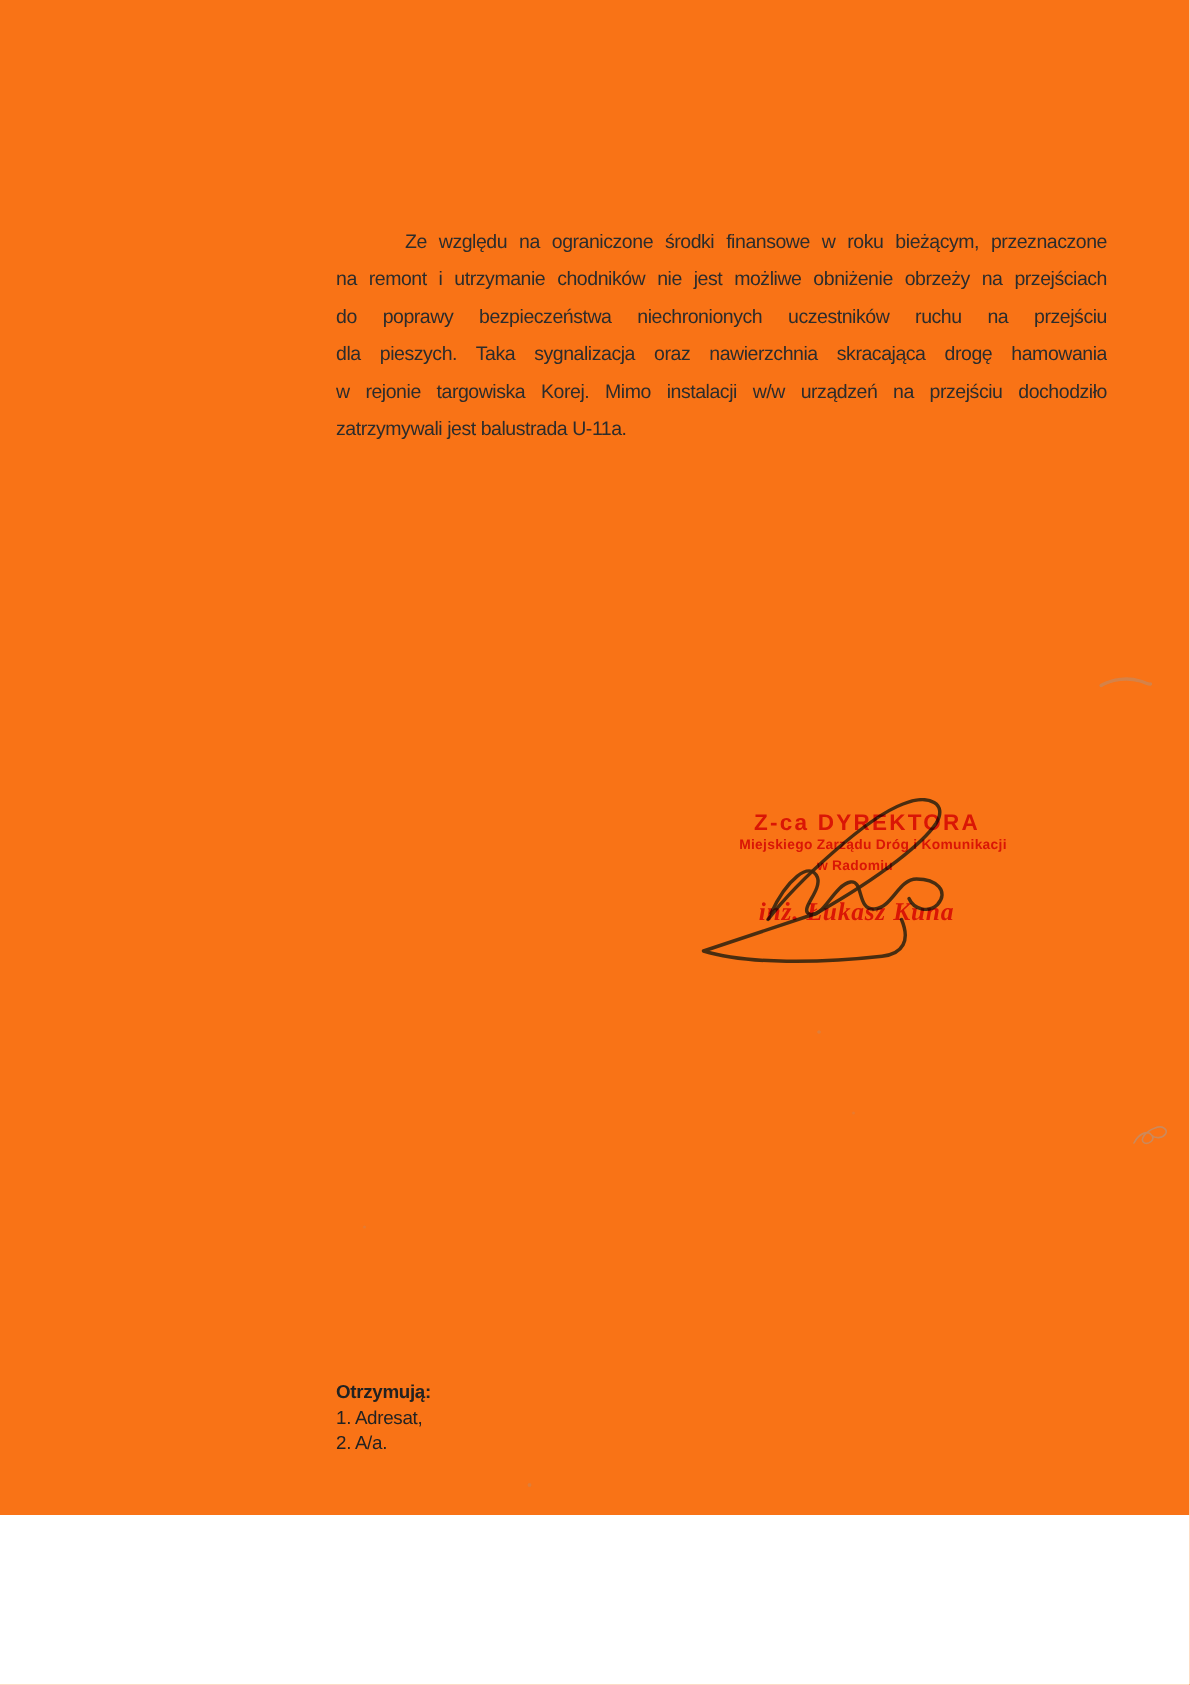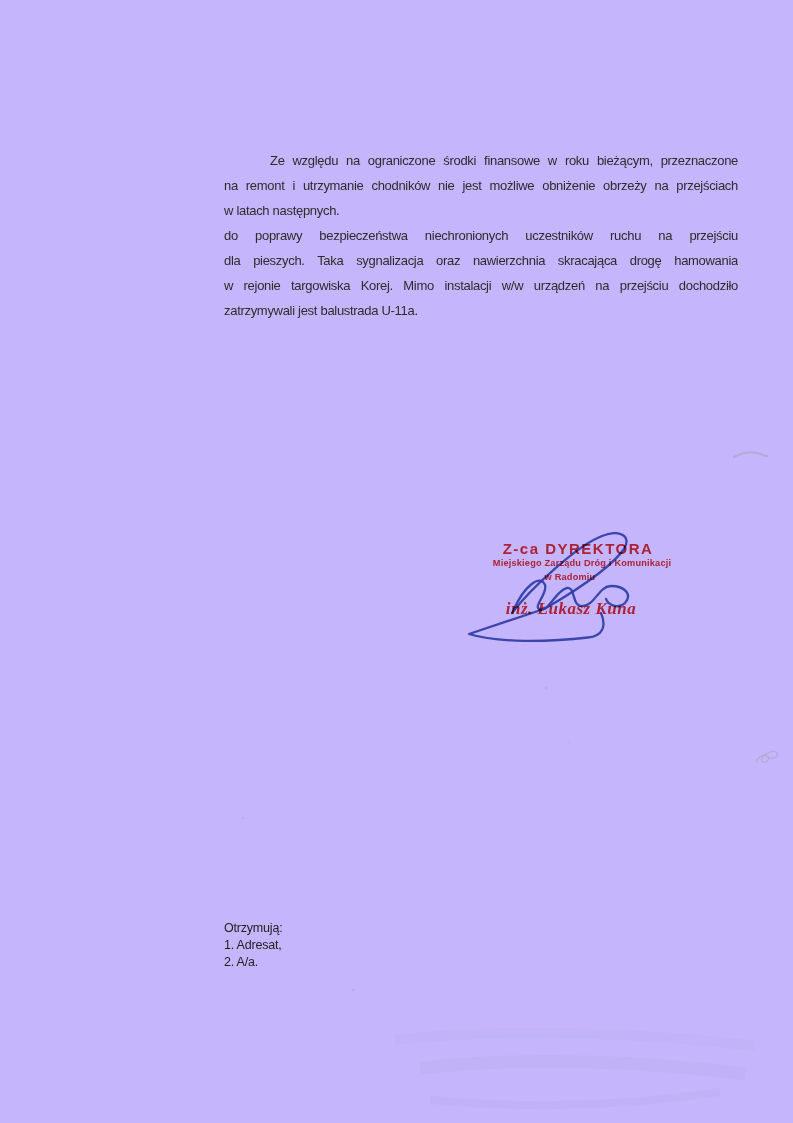--- a/index.html
+++ b/index.html
@@ -1,20 +1,20 @@
 <!DOCTYPE html>
 <html><head>
 <meta charset="utf-8">
 <style>
   html, body { margin: 0; padding: 0; background: #ffffff; }
   .page {
     position: relative;
     width: 793px;
-    height: 1123px;
-    background: #c4b5fd;
+    height: 1010px;
+    background: #f97316;
     overflow: hidden;
     font-family: "Liberation Sans", sans-serif;
   }
 
   
   .body-text {
     position: absolute;
     left: 224px;
     top: 148px;
     width: 514px;
@@ -77,40 +77,39 @@
   
   .footer {
     position: absolute;
     left: 224px;
     top: 920px;
     color: #222222;
     font-size: 12.5px;
     line-height: 17px;
     letter-spacing: -0.2px;
   }
-  .footer .heading { font-weight: normal; }
+  .footer .heading { font-weight: bold; }
 
   
   .artifacts {
     position: absolute;
     left: 0; top: 0;
     width: 793px; height: 1123px;
     pointer-events: none;
   }
 </style>
 </head>
 <body>
 
 <div class="page">
 
   <div class="body-text">
     <div>
       <div class="line just indent">Ze względu na ograniczone środki finansowe w roku bieżącym, przeznaczone</div>
       <div class="line just">na remont i utrzymanie chodników nie jest możliwe obniżenie obrzeży na przejściach</div>
-      <div class="line last">w latach następnych.</div>
     </div>
     <div>
       <div class="line just">do poprawy bezpieczeństwa niechronionych uczestników ruchu na przejściu</div>
       <div class="line just">dla pieszych. Taka sygnalizacja oraz nawierzchnia skracająca drogę hamowania</div>
       <div class="line just">w rejonie targowiska Korej. Mimo instalacji w/w urządzeń na przejściu dochodziło</div>
     </div>
     <div>
       <div class="line last">zatrzymywali jest balustrada U-11a.</div>
     </div>
   </div>

